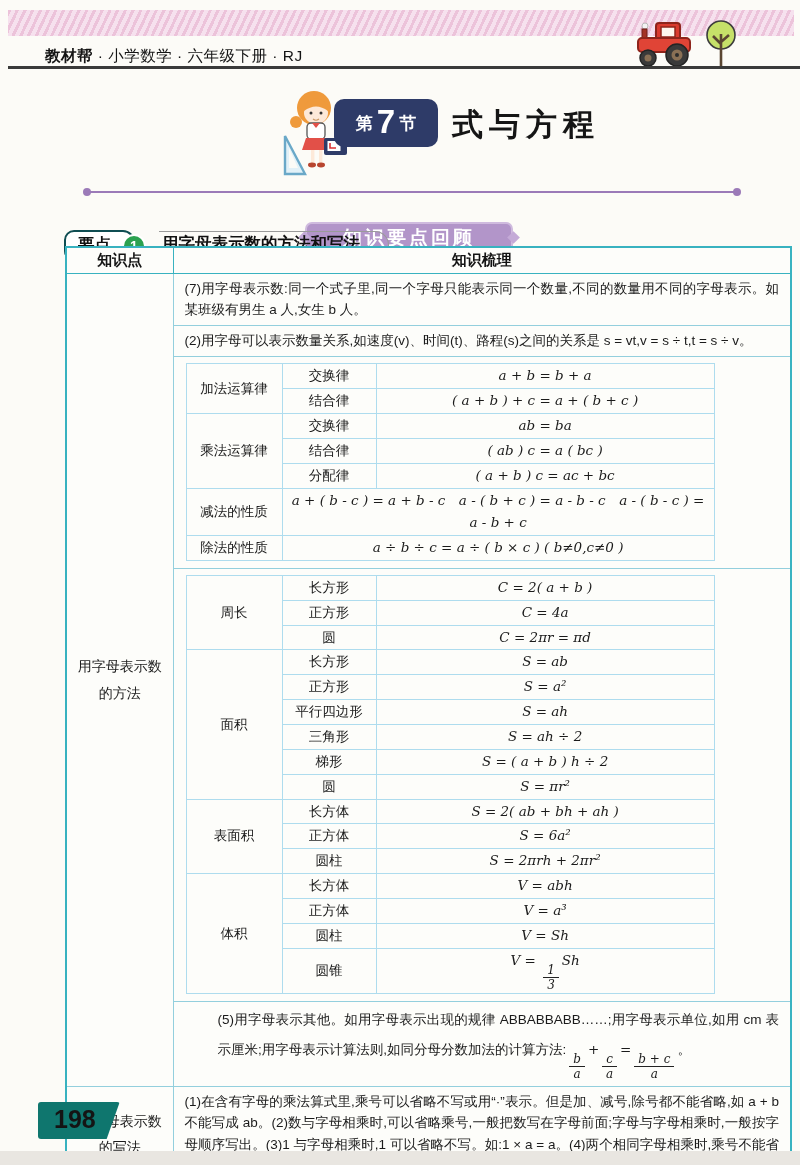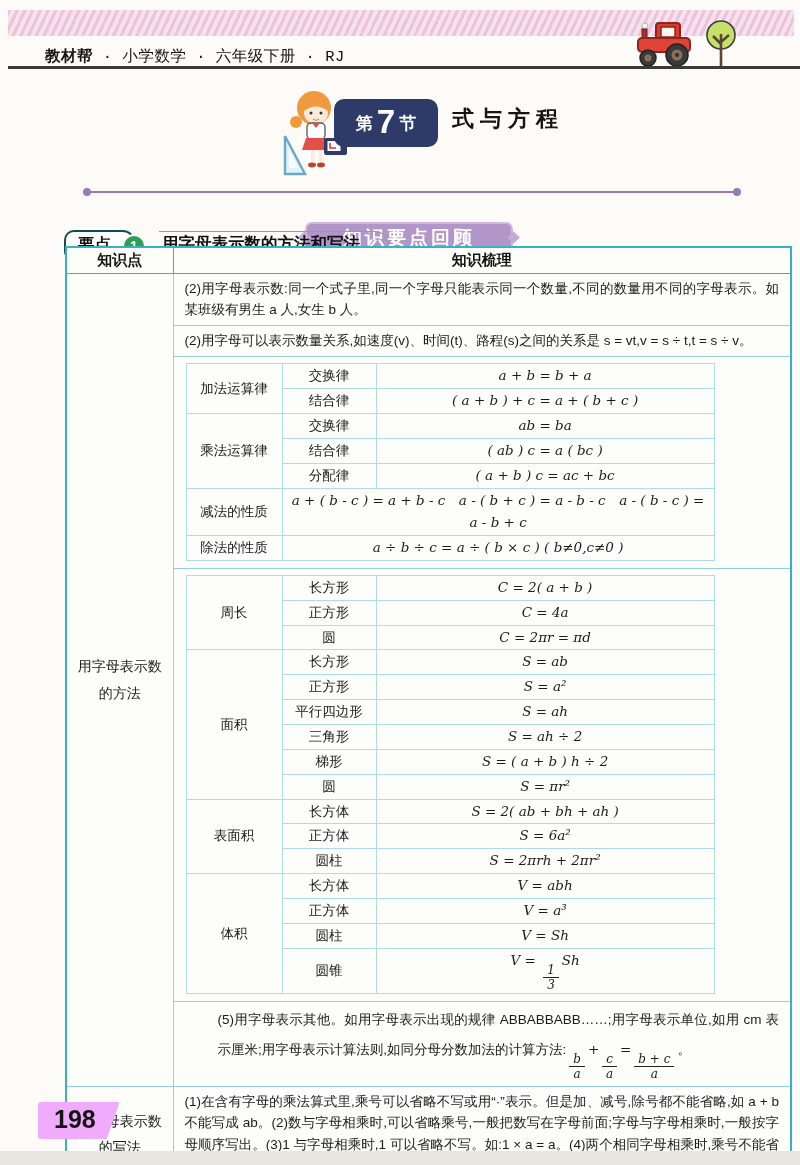--- a/index.html
+++ b/index.html
@@ -4,33 +4,33 @@
 <style>
   * { box-sizing: border-box; margin: 0; padding: 0; }
   body { margin:0; background:#e9e6e1; font-family:"Liberation Sans",sans-serif; }
   .page { position:relative; width:800px; height:1165px; margin:0 auto; background:#fcfbf7; overflow:hidden; }
 
   
   .top-stripes { position:absolute; top:10px; left:8px; right:6px; height:26px;
     background:repeating-linear-gradient(115deg,#ecc3da 0 3px,#f6e1ee 3px 7px); }
 
   
-  .header-text { position:absolute; top:46px; left:45px; font-size:15.5px; color:#141414; letter-spacing:.5px;font-family:Liberation Mono, monospace; }
+  .header-text { position:absolute; top:46px; left:45px; font-size:15.5px; color:#141414; letter-spacing:.5px; }
   .header-text .brand { font-weight:bold; }
   .header-rule { position:absolute; top:66px; left:8px; right:0; height:2.5px; background:#3a3a3a; }
   .tractor { position:absolute; top:22px; left:636px; }
   .tree { position:absolute; top:20px; left:702px; }
 
   
   .mascot { position:absolute; top:86px; left:278px; }
   .section-badge { position:absolute; top:99px; left:334px; width:104px; height:48px;
     background:#2e3b68; border-radius:10px; color:#fff; display:flex; align-items:center; justify-content:center; }
   .section-badge .pre,.section-badge .suf { font-size:17px; font-weight:bold; }
   .section-badge .num { font-size:33px; font-weight:bold; margin:0 4px 3px; }
-  .page-title { position:absolute; top:104px; left:452px; font-size:22px; font-weight:bold; color:#151515; letter-spacing:6px;text-align:right; }
+  .page-title { position:absolute; top:104px; left:452px; font-size:31px; font-weight:bold; color:#151515; letter-spacing:6px;text-align:right; }
 
   
   .banner-line { position:absolute; top:191px; left:86px; width:652px; height:2px; background:#9b7ab8; }
   .banner-dot { position:absolute; top:188px; width:8px; height:8px; border-radius:50%; background:#9b7ab8; }
   .banner-dot.l { left:83px; } .banner-dot.r { left:733px; }
   .banner-pill { position:absolute; top:176px; left:305px; width:208px; height:31px;
     background:#b295c9; border:2px solid #cfbade; border-radius:7px;
     color:#fff; font-size:19px; font-weight:bold; letter-spacing:3px;
     display:flex; align-items:center; justify-content:center;margin-top:46px; }
   .banner-pill::before,.banner-pill::after { content:""; position:absolute; top:9px; width:9px; height:9px;
@@ -69,21 +69,21 @@
   td.cone-row { height:34px; }
 
   
   .frac { display:inline-flex; flex-direction:column; align-items:center; vertical-align:-9px;
     font-family:"DejaVu Serif","Liberation Serif",serif; font-style:italic; font-size:12px; line-height:1.2; margin:0 3px; }
   .frac .num { border-bottom:1.2px solid #222; padding:0 4px; }
   td.item5-cell { line-height:2.1;padding-left:44px; }
   .mop { font-family:"DejaVu Serif","Liberation Serif",serif; font-style:italic; }
 
   
-  .page-number { position:absolute; top:1102px; left:38px; background:#f0abfc; color:#141414;
+  .page-number { position:absolute; top:1102px; left:38px; background:#0f766e; color:#141414;
     font-size:25px; font-weight:bold; padding:3px 24px 5px 16px;
     clip-path:polygon(0 0,100% 0,84% 100%,0 100%); border-radius:3px; }
 
   .bottom-edge { position:absolute; bottom:0; left:0; right:0; height:14px; background:#e9e6e1; }
 </style>
 </head>
 <body>
 
 <div class="page">
 
@@ -157,21 +157,21 @@
 
   <table class="main">
     <tbody>
         <tr class="head">
       <th class="c1">知识点</th>
       <th>知识梳理</th>
     </tr>
 
     <tr>
       <td class="c1 side-label" rowspan="5">用字母表示数的方法</td>
-      <td class="content">(2)用字母表示数:同一个式子里,同一个字母只能表示同一个数量,不同的数量用不同的字母表示。如某班级有男生 a 人,女生 b 人。</td>
+      <td class="content">(7)用字母表示数:同一个式子里,同一个字母只能表示同一个数量,不同的数量用不同的字母表示。如某班级有男生 a 人,女生 b 人。</td>
     </tr>
 
     <tr>
       <td class="content">(2)用字母可以表示数量关系,如速度(v)、时间(t)、路程(s)之间的关系是 s = vt,v = s ÷ t,t = s ÷ v。</td>
     </tr>
 
     <tr>
       <td class="content">
         <table class="inner laws">
           <colgroup>

